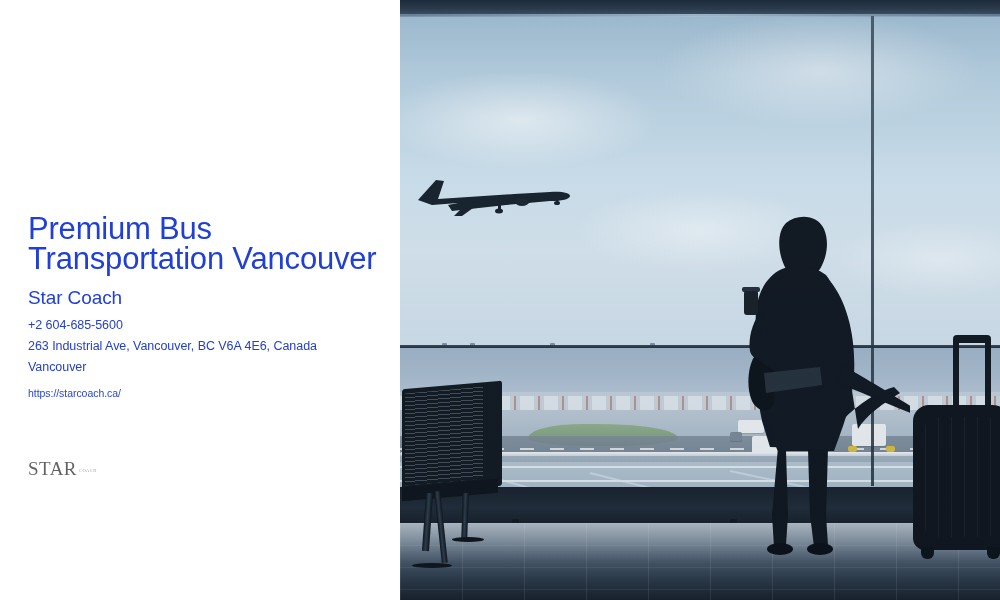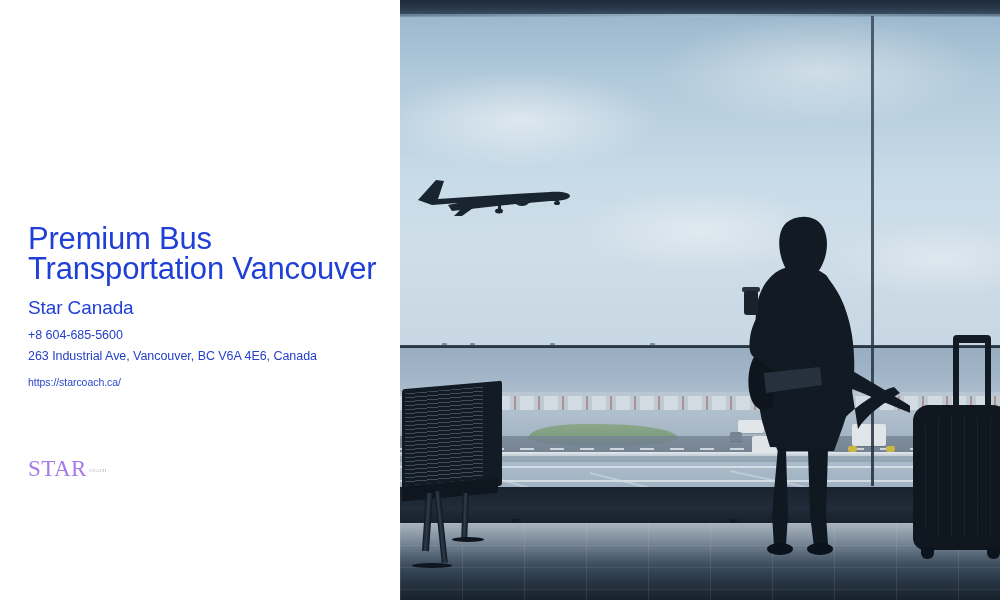--- a/index.html
+++ b/index.html
@@ -19,21 +19,21 @@
   
   .info-panel {
     position:absolute;
     left:0; top:0;
     width:400px; height:600px;
     background:#ffffff;
   }
   .info-inner {
     position:absolute;
     left:28px;
-    top:224px;
+    top:214px;
     width:350px;
   }
   .biz-title {
     font-size:31px;
     line-height:30px;
     font-weight:400;
     color:#1f3fd6;
     letter-spacing:-0.2px;
     margin-bottom:12px;
     white-space:pre-line;
@@ -69,23 +69,23 @@
     left:28px;
     top:452px;
     height:26px;
     display:flex;
     align-items:flex-end;
     gap:2px;
     opacity:0.62;
   }
   .logo-word {
     font-family:"Liberation Serif", serif;
-    font-size:23px;
+    font-size:19px;
     letter-spacing:0.5px;
-    color:#6d28d9;
+    color:#000000;
     line-height:19px;
   }
   .logo-sub {
     font-family:"Liberation Serif", serif;
     font-size:4.5px;
     letter-spacing:0.4px;
     color:#6a6a6a;
     line-height:8px;
     padding-bottom:3px;
   }
@@ -360,26 +360,27 @@
 </head>
 <body>
 
 <div class="canvas">
 
   <div class="info-panel">
     <div class="info-inner">
 
       <div class="biz-title">Premium Bus Transportation Vancouver</div>
 
-      <div class="biz-name">Star Canada</div>
-
-      <div class="biz-line">+8 604-685-5600</div>
+      <div class="biz-name">Star Coach</div>
+
+      <div class="biz-line">+2 604-685-5600</div>
 
       <div class="biz-line">263 Industrial Ave, Vancouver, BC V6A 4E6, Canada</div>
 
+      <div class="biz-line">Vancouver</div>
 
 
       <a class="biz-url" href="#">https://starcoach.ca/</a>
     </div>
 
     <div class="logo-wrap">
       <span class="logo-word">STAR</span>
       <span class="logo-sub">COACH</span>
     </div>
   </div>

